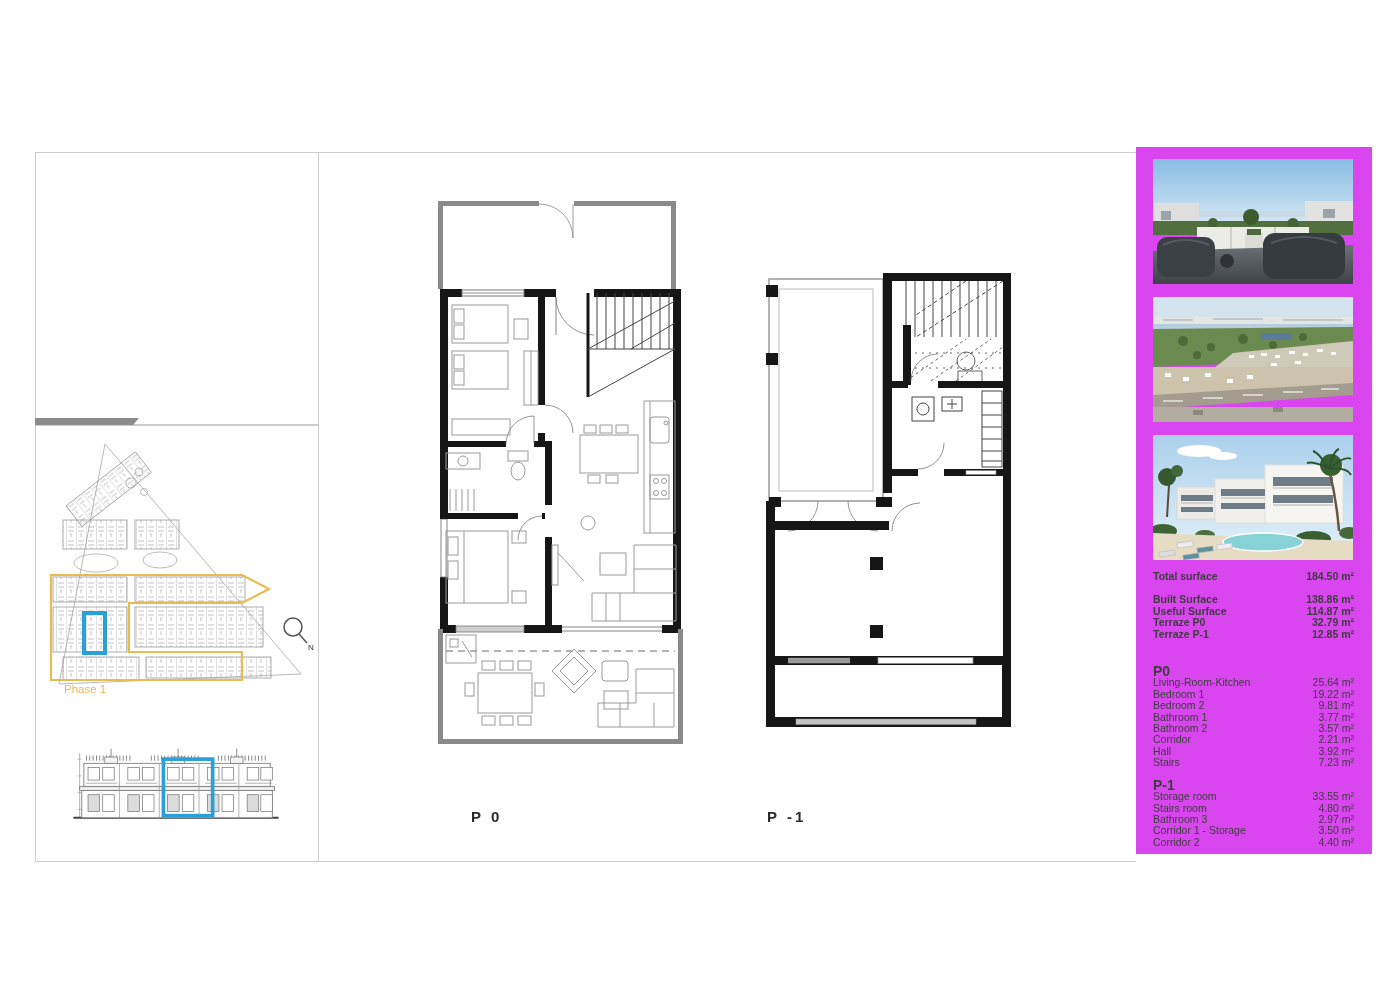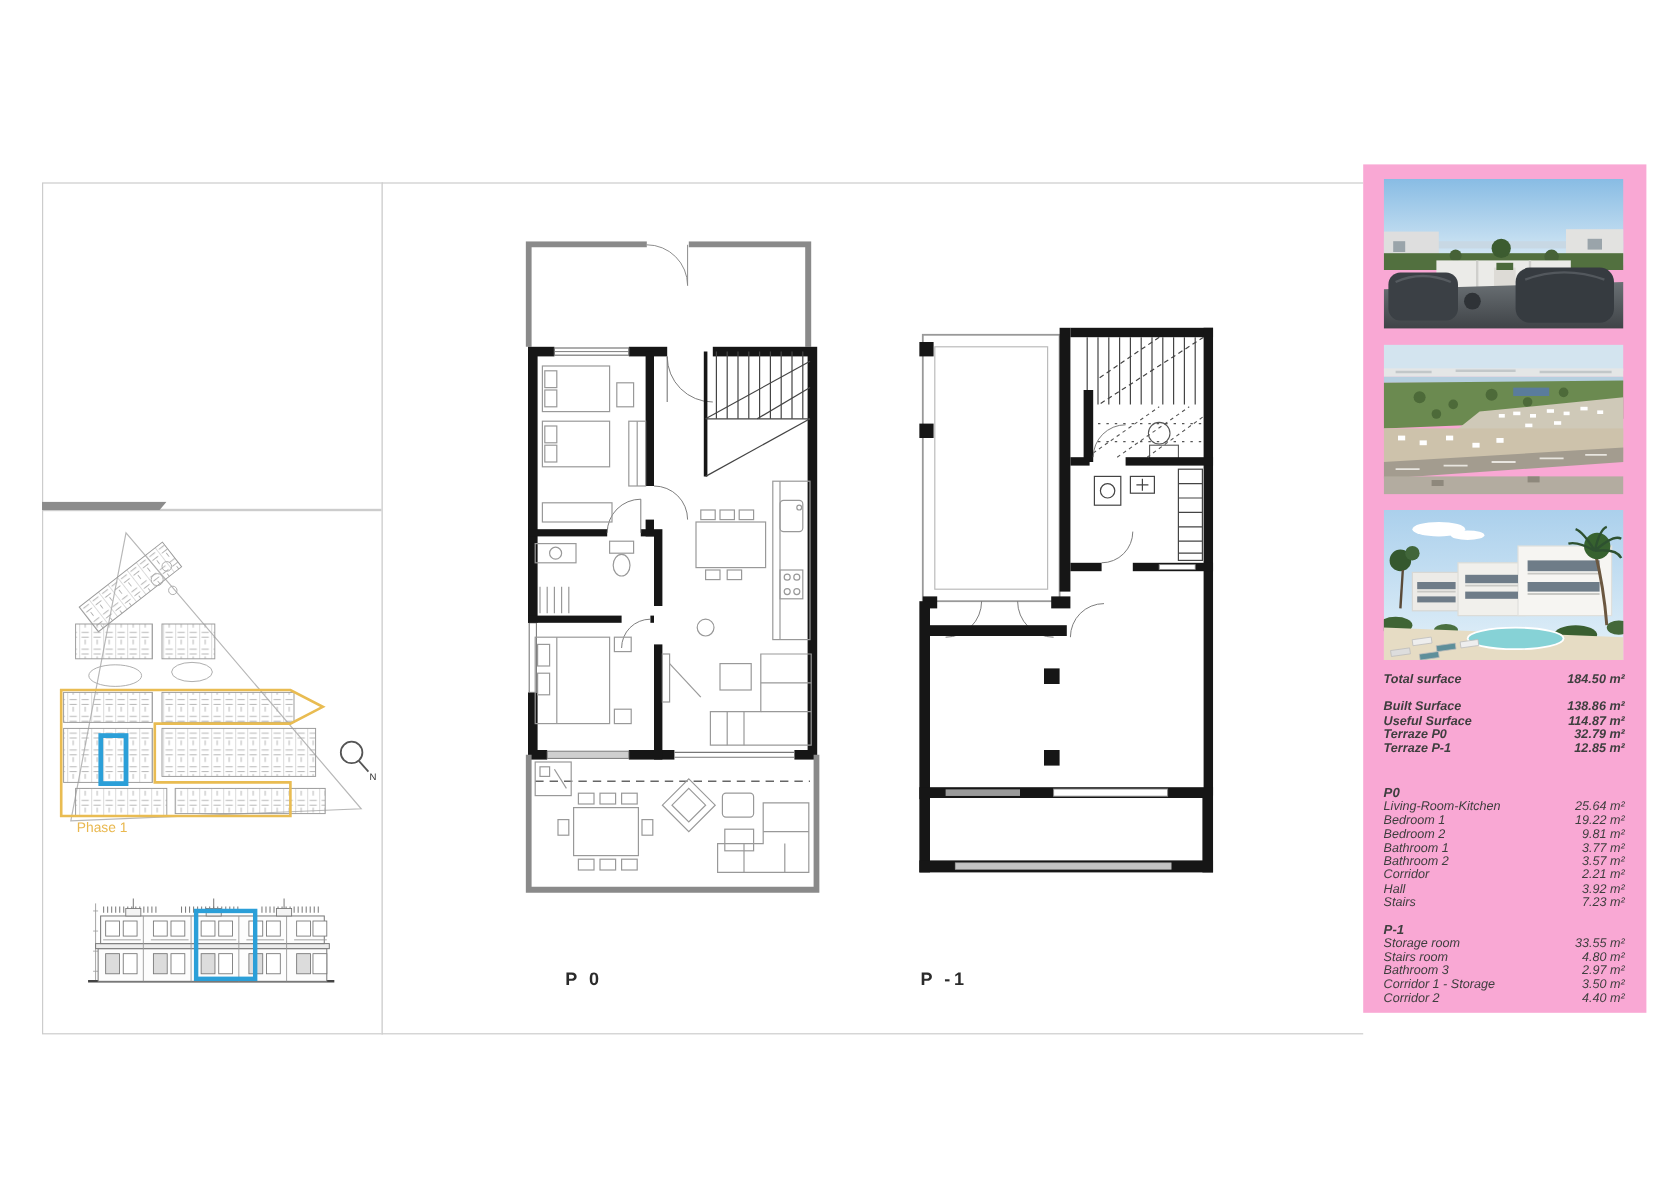--- a/index.html
+++ b/index.html
@@ -4,29 +4,29 @@
 <style>
   html,body{margin:0;padding:0;background:#fff;}
   .page{position:relative;width:1400px;height:990px;background:#ffffff;overflow:hidden;
         font-family:"Liberation Sans",sans-serif;color:#3e3e3e;}
   .panel{position:absolute;background:#fff;border:1px solid #cccccc;box-sizing:border-box;}
   #panel-empty{left:35px;top:152px;width:284px;height:273px;}
   #divider-bar{position:absolute;left:-1px;bottom:-1px;width:104px;height:7px;background:#8c8c8c;
         clip-path:polygon(0 0,100% 0,calc(100% - 6px) 100%,0 100%);}
   #panel-site{left:35px;top:425px;width:284px;height:437px;}
   #panel-main{left:318px;top:152px;width:818px;height:710px;border-right:none;}
-  #sidebar{position:absolute;left:1136px;top:137px;width:236px;height:707px;background:#f9a8d4;font-style:italic;}
+  #sidebar{position:absolute;left:1136px;top:147px;width:236px;height:707px;background:#d946ef;}
   .photo{position:absolute;left:17px;width:200px;height:125px;overflow:hidden;}
   .photo svg{display:block;}
   #photo1{top:12px;} #photo2{top:150px;} #photo3{top:288px;}
   .sb-text{position:absolute;left:17px;top:424px;width:201px;}
   .row{display:flex;justify-content:space-between;font-size:10.5px;line-height:11.4px;}
   .row .val{text-align:right;white-space:nowrap;}
   .sum{font-weight:bold;}
-  .sec-title{font-weight:bold;font-size:11px;line-height:11.4px;}
+  .sec-title{font-weight:bold;font-size:14px;line-height:11.4px;}
   .gap12{height:12px;} .gap26{height:26px;} .gap11{height:11px;}
   .plan-label{position:absolute;font-size:15px;font-weight:bold;letter-spacing:3px;color:#2b2b2b;}
   #p0-label{left:120px;top:655px;margin-left:32px;}
   #p1-label{left:448px;top:655px;}
   svg{position:absolute;}
   text{font-family:"Liberation Sans",sans-serif;}
 </style>
 </head>
 <body>
 

